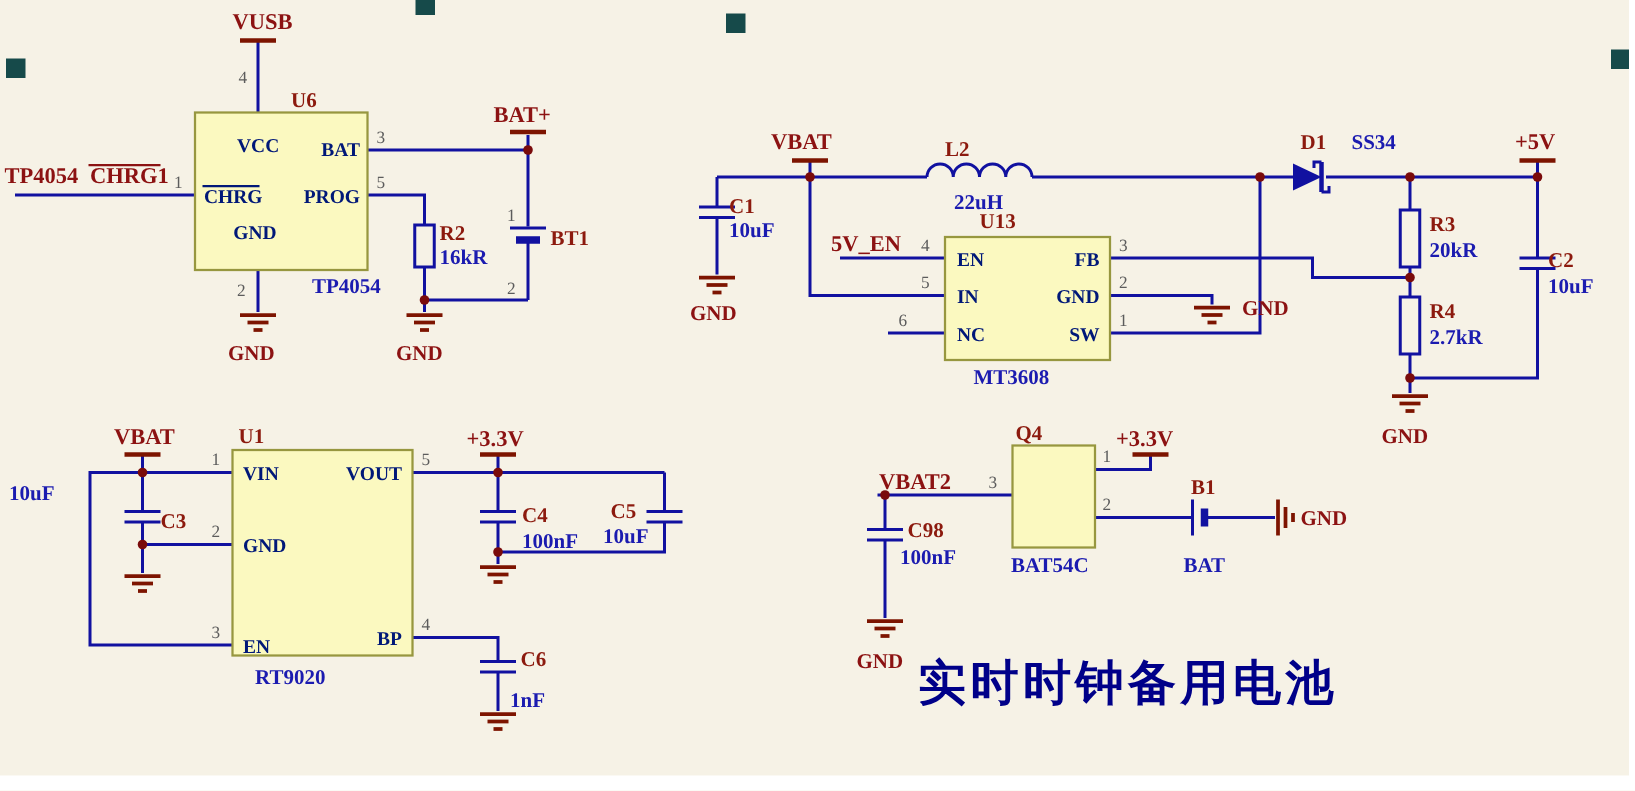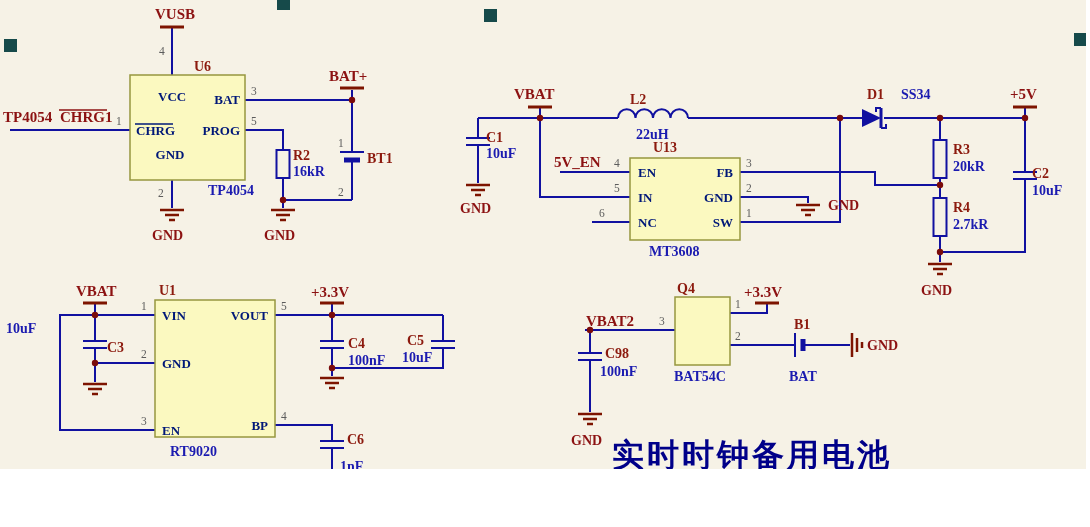--- a/index.html
+++ b/index.html
@@ -1,16 +1,16 @@
 <!DOCTYPE html>
 <html style="--bg: #f6f2e6; --wire: #1111a0; --net: #8c1212; --des: #8c1a0e; --val: #1b1bb0; --pin: #001878; --num: #5c5c5c; --chipfill: #fbf9c0; --chipstroke: #97973f; --dot: #7a0b0b; --pwr: #7d1400; --title: #000089; --marker: #164a4a;"><head>
 <meta charset="utf-8">
 <style>
   html,body{margin:0;padding:0;background:#ffffff;}
-  #stage{position:relative;width:1090px;height:469px;background:var(--bg);overflow:hidden;}
+  #stage{position:relative;width:1090px;height:527px;background:var(--bg);overflow:hidden;}
   svg{display:block;}
   .wire{stroke:var(--wire);stroke-width:2;fill:none;}
   .sym{stroke:var(--wire);stroke-width:2;fill:none;}
   .symfat{stroke:var(--wire);stroke-width:5;fill:none;}
   .chip{fill:var(--chipfill);stroke:var(--chipstroke);stroke-width:1.5;}
   .pwr{stroke:var(--pwr);stroke-width:3;fill:none;}
   .earth line{stroke:var(--pwr);stroke-width:2.5;}
   .dot{fill:var(--dot);}
   .marker{fill:var(--marker);}
   text{font-family:"Liberation Serif",serif;}

